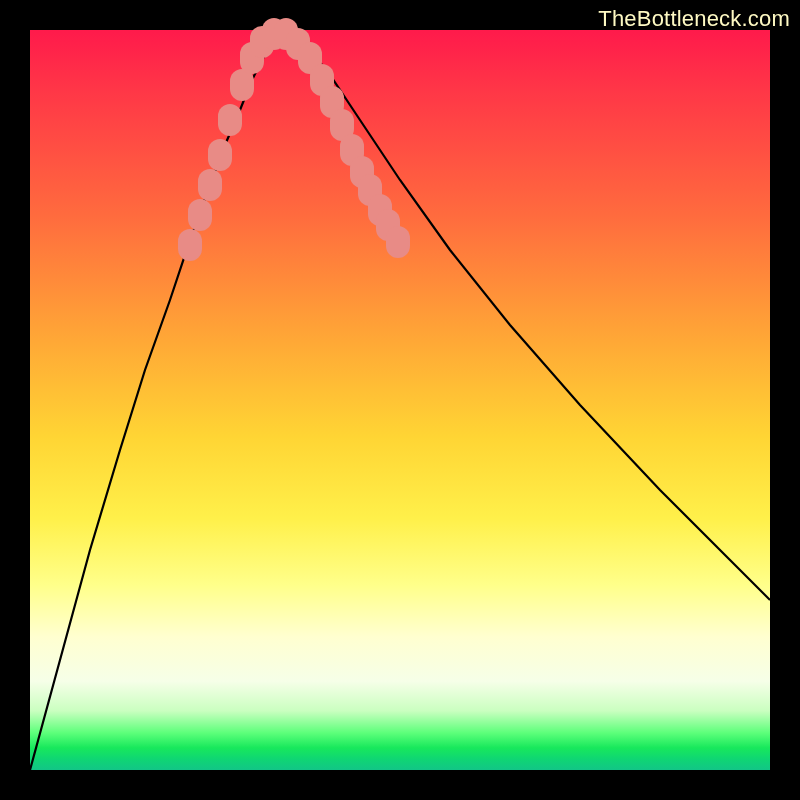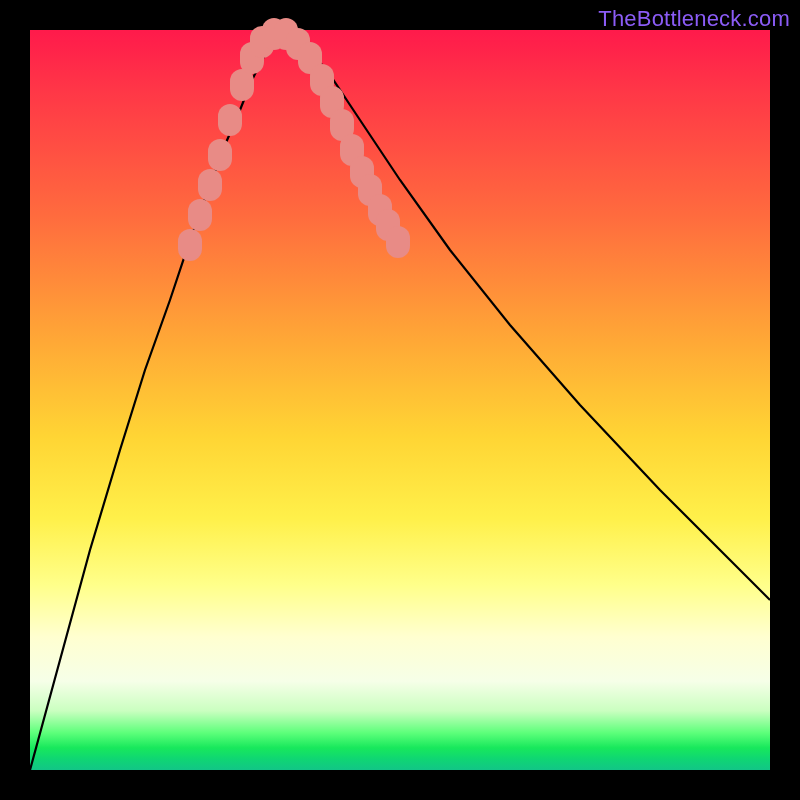--- a/index.html
+++ b/index.html
@@ -40,21 +40,21 @@
       #5cff7a 95%,
       #18e85c 97%,
       #0fd673 98.5%,
       #12c587 100%
     );
   }
   .watermark {
     position: absolute;
     top: 6px;
     right: 10px;
-    color: #8b5cf6;
+    color: #fef9c3;
     font-size: 22px;
     letter-spacing: 0.2px;
     user-select: none;
   }
   svg.curve {
     position: absolute;
     left: 0;
     top: 0;
     width: 740px;
     height: 740px;

